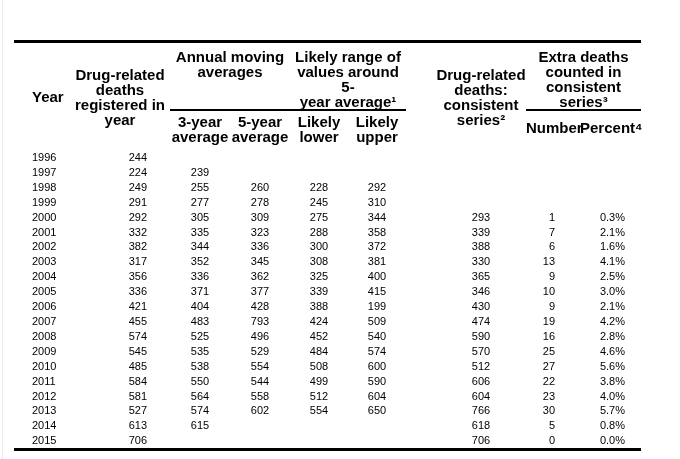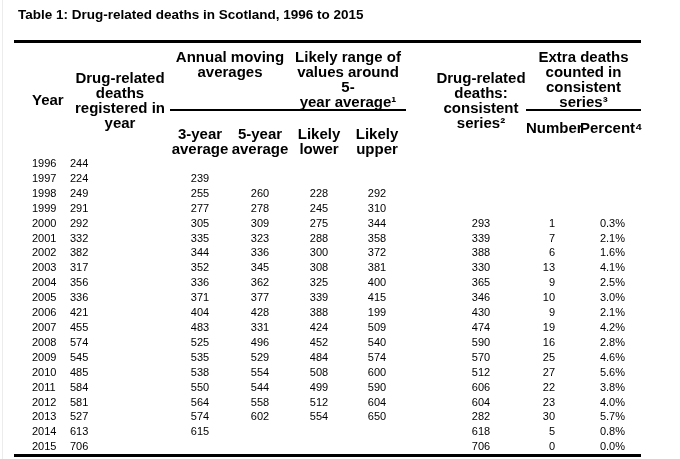--- a/index.html
+++ b/index.html
@@ -47,42 +47,41 @@
     line-height: 15px;
     white-space: pre-line;
     text-align: center;
     padding: 0;
   }
   tr.h-row1 { height: 62px; }
   tr.h-row2 { height: 40px; }
   .h-span { vertical-align: middle; }           
   .h-group { vertical-align: top; padding-top: 6px; border-bottom: 2px solid #000; }
   .h-year  { text-align: left; padding-left: 18px; }
-  .h-sub   { vertical-align: top; padding-top: 15px; }
+  .h-sub   { vertical-align: top; padding-top: 3px; }
   .h-number, .h-percent { padding-top: 9px; }
   tbody tr { height: 14.9px; margin-top: 32px; }
   tbody td {
     padding: 0;
     line-height: 14.9px;
     font-size: 11px;
     white-space: nowrap;
   }
   .c-year       { text-align: left;  padding-left: 18px; }
-  .c-registered { text-align: left; padding-right: 23px; }
+  .c-registered { text-align: right; padding-right: 23px; }
   .c-avg3, .c-avg5, .c-lower, .c-upper, .c-consistent { text-align: center; }
   .c-number     { text-align: right; padding-right: 25px; }
   .c-percent    { text-align: right; padding-right: 16px; }
 </style>
 </head>
 <body>
 
 <div class="page">
   <div class="window-edge"></div>
 
-  <div class="title">Table 1: Drug-related deaths in Scotland, 1996 to 2015</div>
 
   <table class="stats">
     <colgroup>
       <col style="width:56px">
       <col style="width:100px">
       <col style="width:60px">
       <col style="width:60px">
       <col style="width:58px">
       <col style="width:58px">
       <col style="width:30px">
@@ -256,21 +255,21 @@
       <td class="c-upper">199</td>
       <td></td>
       <td class="c-consistent">430</td>
       <td class="c-number">9</td>
       <td class="c-percent">2.1%</td>
     </tr>
         <tr>
       <td class="c-year">2007</td>
       <td class="c-registered">455</td>
       <td class="c-avg3">483</td>
-      <td class="c-avg5">331</td>
+      <td class="c-avg5">793</td>
       <td class="c-lower">424</td>
       <td class="c-upper">509</td>
       <td></td>
       <td class="c-consistent">474</td>
       <td class="c-number">19</td>
       <td class="c-percent">4.2%</td>
     </tr>
         <tr>
       <td class="c-year">2008</td>
       <td class="c-registered">574</td>
@@ -332,21 +331,21 @@
       <td class="c-percent">4.0%</td>
     </tr>
         <tr>
       <td class="c-year">2013</td>
       <td class="c-registered">527</td>
       <td class="c-avg3">574</td>
       <td class="c-avg5">602</td>
       <td class="c-lower">554</td>
       <td class="c-upper">650</td>
       <td></td>
-      <td class="c-consistent">282</td>
+      <td class="c-consistent">766</td>
       <td class="c-number">30</td>
       <td class="c-percent">5.7%</td>
     </tr>
         <tr>
       <td class="c-year">2014</td>
       <td class="c-registered">613</td>
       <td class="c-avg3">615</td>
       <td class="c-avg5"></td>
       <td class="c-lower"></td>
       <td class="c-upper"></td>

